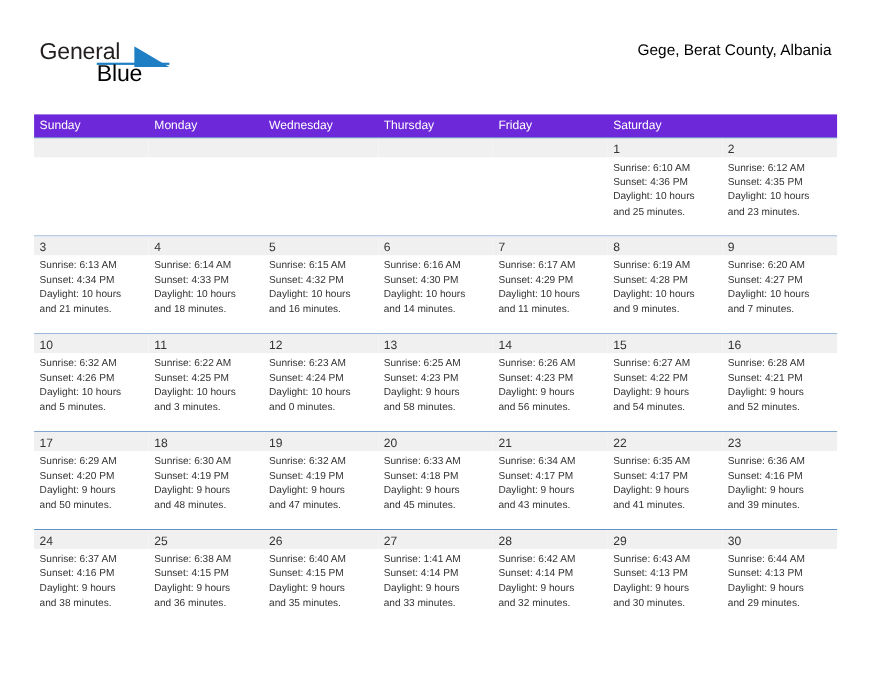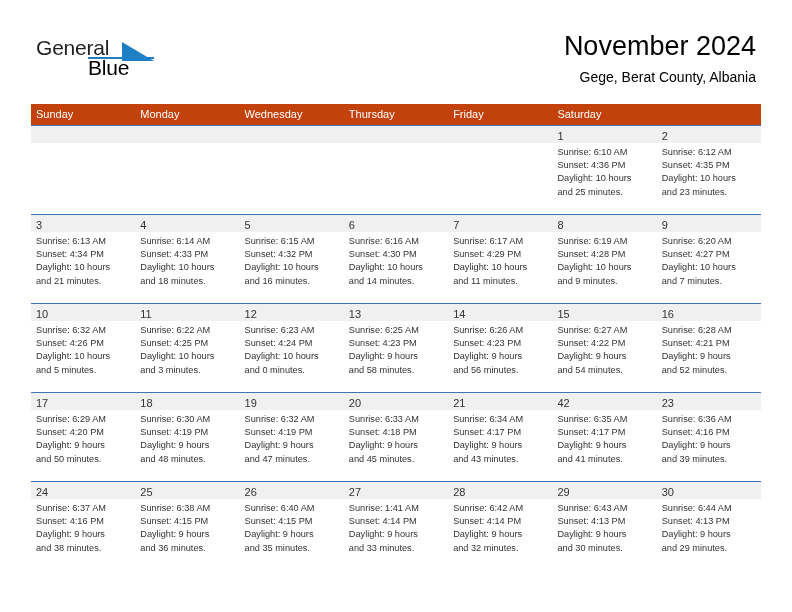--- a/index.html
+++ b/index.html
@@ -100,21 +100,21 @@
     position: absolute;
     left: 31px;
     top: 104px;
     width: 730px;
   }
 
   .dow-row {
     display: flex;
     width: 730px;
     height: 21px;
-    background: #c2410c;
+    background: #6d28d9;
   }
   .dow-cell {
     width: 104.285px;
     box-sizing: border-box;
     padding-left: 5px;
     color: #ffffff;
     font-size: 11px;
     line-height: 21px;
     white-space: nowrap;
   }
@@ -171,21 +171,20 @@
       <span class="logo-flag">
         <svg width="32" height="19" viewBox="0 0 32 19" xmlns="http://www.w3.org/2000/svg">
           <polygon points="0,0 32,19 0,19" fill="#1e7fc4"></polygon>
         </svg>
       </span>
       <span class="logo-underline"></span>
       <span class="logo-blue">Blue</span>
     </div>
 
     <div class="title-block">
-      <div class="cal-title">November 2024</div>
       <div class="cal-subtitle">Gege, Berat County, Albania</div>
     </div>
 
   </div>
 
   <div class="calendar">
 
     <div class="dow-row">
       <div class="dow-cell">Sunday</div>
       <div class="dow-cell">Monday</div>
@@ -431,21 +430,21 @@
           <div class="day-cell">
             <div class="date-strip"><span class="date-num">21</span></div>
             <div class="day-info">
               <div>Sunrise: 6:34 AM</div>
               <div>Sunset: 4:17 PM</div>
               <div>Daylight: 9 hours</div>
               <div>and 43 minutes.</div>
             </div>
           </div>
           <div class="day-cell">
-            <div class="date-strip"><span class="date-num">42</span></div>
+            <div class="date-strip"><span class="date-num">22</span></div>
             <div class="day-info">
               <div>Sunrise: 6:35 AM</div>
               <div>Sunset: 4:17 PM</div>
               <div>Daylight: 9 hours</div>
               <div>and 41 minutes.</div>
             </div>
           </div>
           <div class="day-cell">
             <div class="date-strip"><span class="date-num">23</span></div>
             <div class="day-info">

